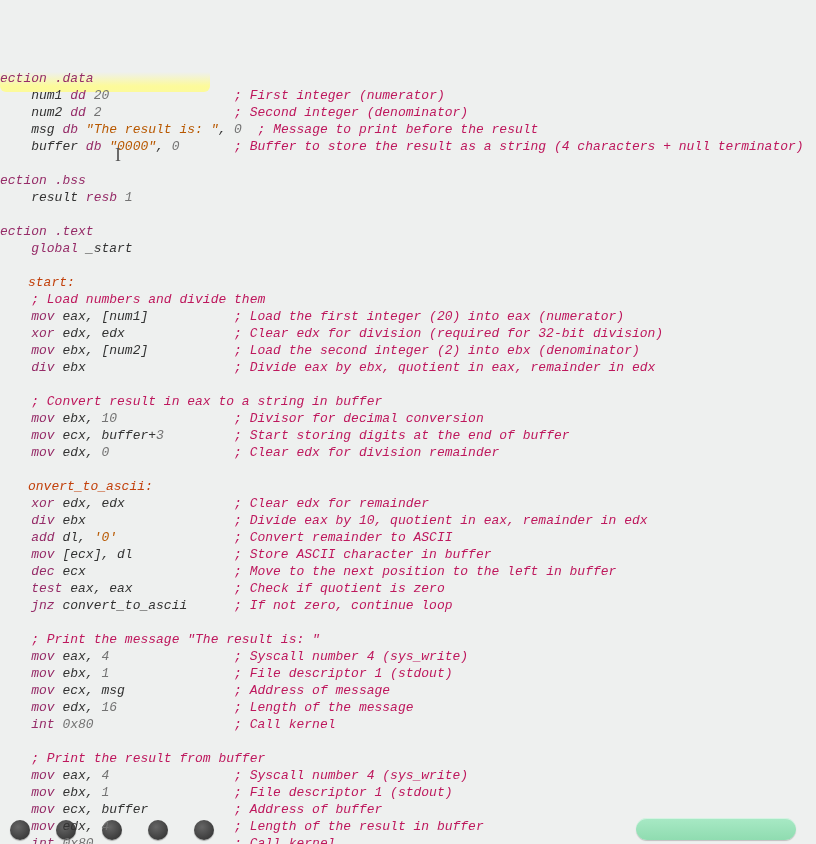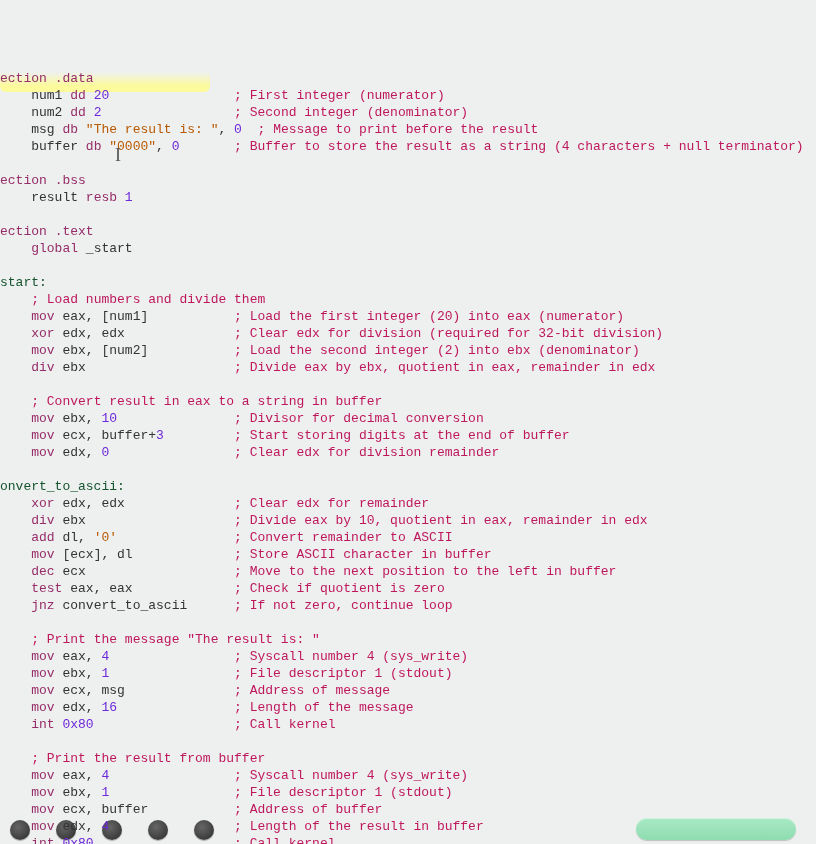--- a/index.html
+++ b/index.html
@@ -13,21 +13,21 @@
       color: #333;
       overflow: hidden;
       padding: 0;
       position: relative;
     }
     .code-container {
       white-space: pre;
       padding: 2px 0 0 0;
       position: relative;
     }
-    .line { display: block; }
+    .line { display: block; font-style: italic; }
     .highlight-bar {
       position: absolute;
       left: 0;
       top: 72px;
       width: 210px;
       height: 20px;
       background: linear-gradient(180deg, rgba(255,255,190,0.0) 0%, rgba(255,252,140,0.85) 70%, rgba(255,252,140,0.85) 100%);
       border-radius: 2px 2px 6px 6px;
       pointer-events: none;
       z-index: 0;
@@ -43,24 +43,24 @@
       width: 1px;
       height: 20px;
       color: #555;
       font-size: 18px;
       z-index: 2;
       pointer-events: none;
       font-family: serif;
     }
     .kw   { color: #962c68; }  
     .sect { color: #962c68; }
-    .num  { color: #6d28d9; }  
+    .num  { color: #737373; }  
     .str  { color: #b85800; }  
     .cmt  { color: #be185d; }  
-    .lbl  { color: #14532d; }
+    .lbl  { color: #c2410c; margin-left: 28px; }
     .bottom-pill {
       position: absolute;
       bottom: 4px;
       right: 20px;
       width: 160px;
       height: 22px;
       background: linear-gradient(180deg,#a8e9c5,#8fdcb0);
       border-radius: 14px;
       box-shadow: 0 1px 1px rgba(0,0,0,.2), inset 0 1px 0 rgba(255,255,255,.5);
     }

